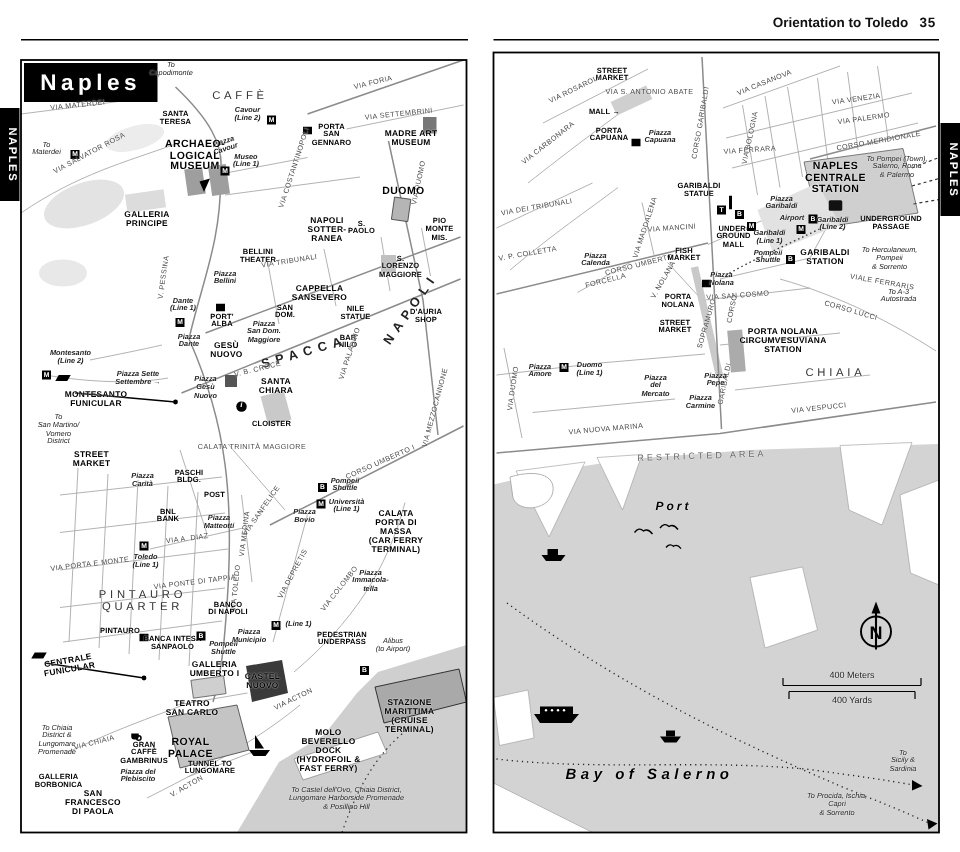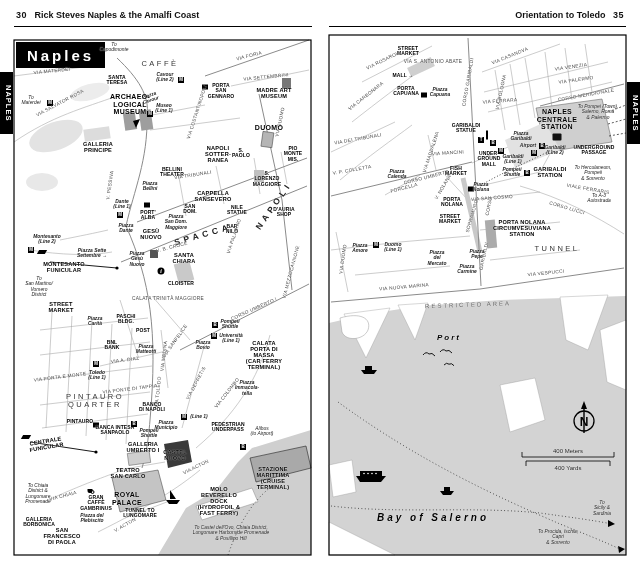--- a/index.html
+++ b/index.html
@@ -47,24 +47,20 @@
   .ic-funi{width:8px;height:4px;background:#000;transform:translate(-50%,-50%) skewX(-30deg);}
   .ic-cup{width:5px;height:4px;background:#000;border-radius:0 0 2px 2px;position:absolute;}
   .ic-cup::after{content:"";position:absolute;right:-2px;top:.5px;width:2px;height:2px;
        border:1px solid #000;border-radius:50%;}
 </style>
 </head>
 <body>
 
 <div id="page">
 
-  <div class="hdr" id="hdr-left">
-    <span class="pgnum">30</span>&nbsp;&nbsp;
-    <span>Rick Steves Naples &amp; the Amalfi Coast</span>
-  </div>
   <div class="hdr" id="hdr-right">
     <span>Orientation to Toledo</span>&nbsp;&nbsp;
     <span class="pgnum">35</span>
   </div>
   <div class="rule" id="rule-left"></div>
   <div class="rule" id="rule-right"></div>
 
   <div class="tab" id="tab-left">NAPLES</div>
   <div class="tab" id="tab-right">NAPLES</div>
 
@@ -463,21 +459,21 @@
       <div class="lbl poi-sm" style="left: 450px; top: 219px;">STREET
 MARKET</div>
       <div class="lbl street" style="left: 472px; top: 216px; transform: translate(-50%, -50%) rotate(-74deg);">SOPRAMURO</div>
       <div class="lbl street" style="left: 489px; top: 206px; transform: translate(-50%, -50%) rotate(-78deg);">CORSO</div>
       <div class="lbl street" style="left: 484px; top: 256px; transform: translate(-50%, -50%) rotate(-78deg);">GARIBALDI</div>
       <div class="lbl piazza" style="left: 477px; top: 254px;">Piazza
 Pepe</div>
       <div class="lbl poi" style="left: 522px; top: 228px;">PORTA NOLANA
 CIRCUMVESUVIANA
 STATION</div>
-      <div class="lbl district" style="left: 557px; top: 249px;">TUNNEL</div>
+      <div class="lbl district" style="left: 557px; top: 249px;">CHIAIA</div>
       <div class="lbl piazza" style="left: 437px; top: 258px;">Piazza
 del
 Mercato</div>
       <div class="lbl piazza" style="left: 467px; top: 269px;">Piazza
 Carmine</div>
       <div class="lbl piazza" style="left: 360px; top: 248px;">Piazza
 Amore</div>
       <div class="lbl ic-m" style="left: 376px; top: 245px;">M</div>
       <div class="lbl piazza" style="left: 393px; top: 247px;">Duomo
 (Line 1)</div>

